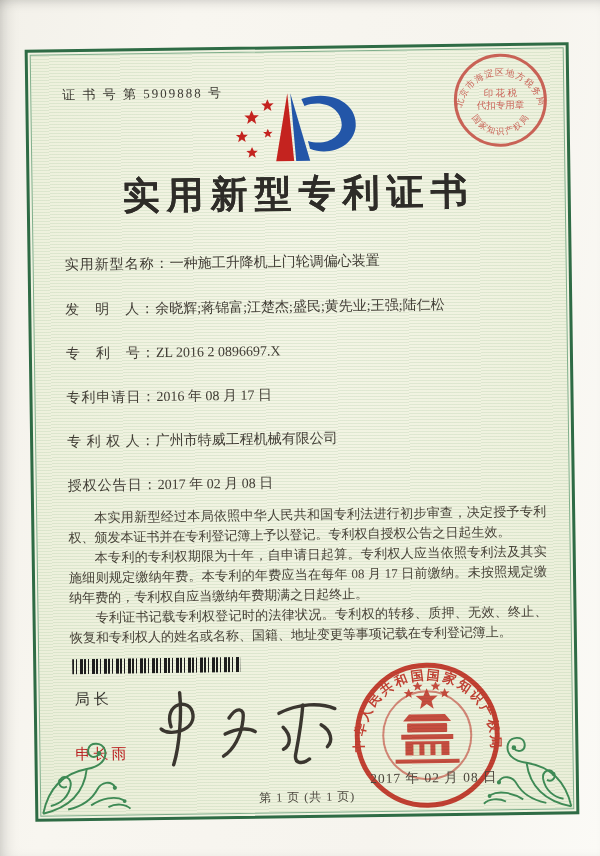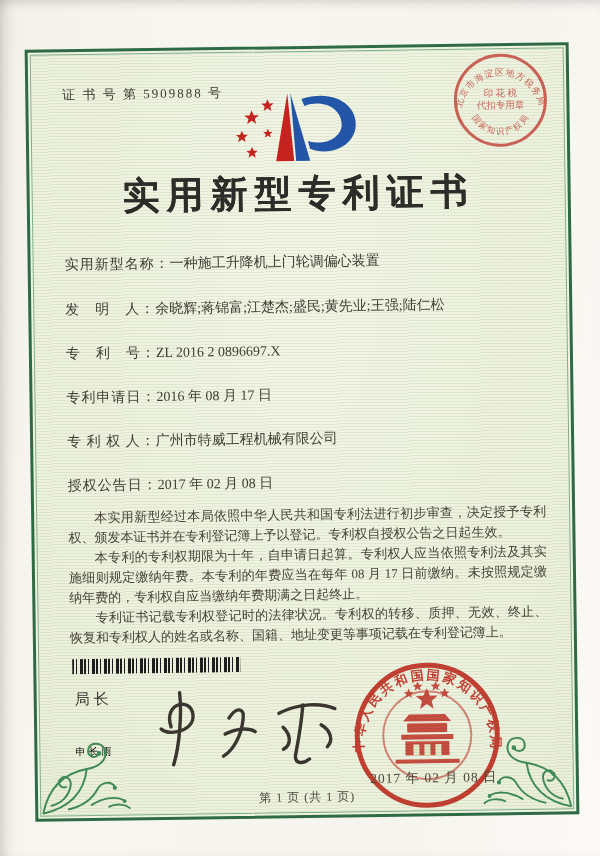--- a/index.html
+++ b/index.html
@@ -40,21 +40,21 @@
   .field-row .lbl { letter-spacing:1px; }
   .fr1{top:0;} .fr2{top:45px;} .fr3{top:89px;} .fr4{top:133px;} .fr5{top:177px;} .fr6{top:221px;}
   .paras { position:absolute; left:34px; width:478px; top:456px; font-size:13px; line-height:20px; color:#474238; text-align:justify; }
   .paras p { text-indent:2em; }
   .barcode {
     position:absolute; left:36px; top:607px; width:168px; height:15px;
     background:
       repeating-linear-gradient(90deg,#1d1d1d 0 1.5px,rgba(0,0,0,0) 1.5px 3.5px,#1d1d1d 3.5px 5px,rgba(0,0,0,0) 5px 8px,#1d1d1d 8px 10.5px,rgba(0,0,0,0) 10.5px 12px);
   }
   .issuer-title { position:absolute; left:38px; top:638px; font-size:15px; letter-spacing:4px; color:#35332d; font-family:"Liberation Sans","DejaVu Sans",sans-serif; }
-  .issuer-name  { position:absolute; left:38px; top:693px; font-size:10px; letter-spacing:3px; color:#000000; font-family:"Liberation Sans","DejaVu Sans",sans-serif; }
+  .issuer-name  { position:absolute; left:38px; top:693px; font-size:15px; letter-spacing:3px; color:#b91c1c; font-family:"Liberation Sans","DejaVu Sans",sans-serif; }
   .signature { position:absolute; left:96px; top:634px; width:215px; height:95px; }
   .big-seal { position:absolute; left:314px; top:612px; width:152px; height:152px; mix-blend-mode:multiply; opacity:.93; }
   .seal-date { position:absolute; left:312px; top:722px; width:168px; text-align:center; font-size:13.5px; letter-spacing:1px; color:#4c463c; z-index:3; }
   .footer-page { position:absolute; left:0; right:0; top:740px; text-align:center; font-size:12px; letter-spacing:1px; color:#4a463d; }
   .ornament { position:absolute; width:96px; height:96px; z-index:1; }
   .orn-bl { left:3px; bottom:3px; }
   .orn-br { right:3px; bottom:3px; transform:scaleX(-1); }
   svg text { font-family:"Liberation Serif","DejaVu Serif",serif; }
 </style>
 </head>

